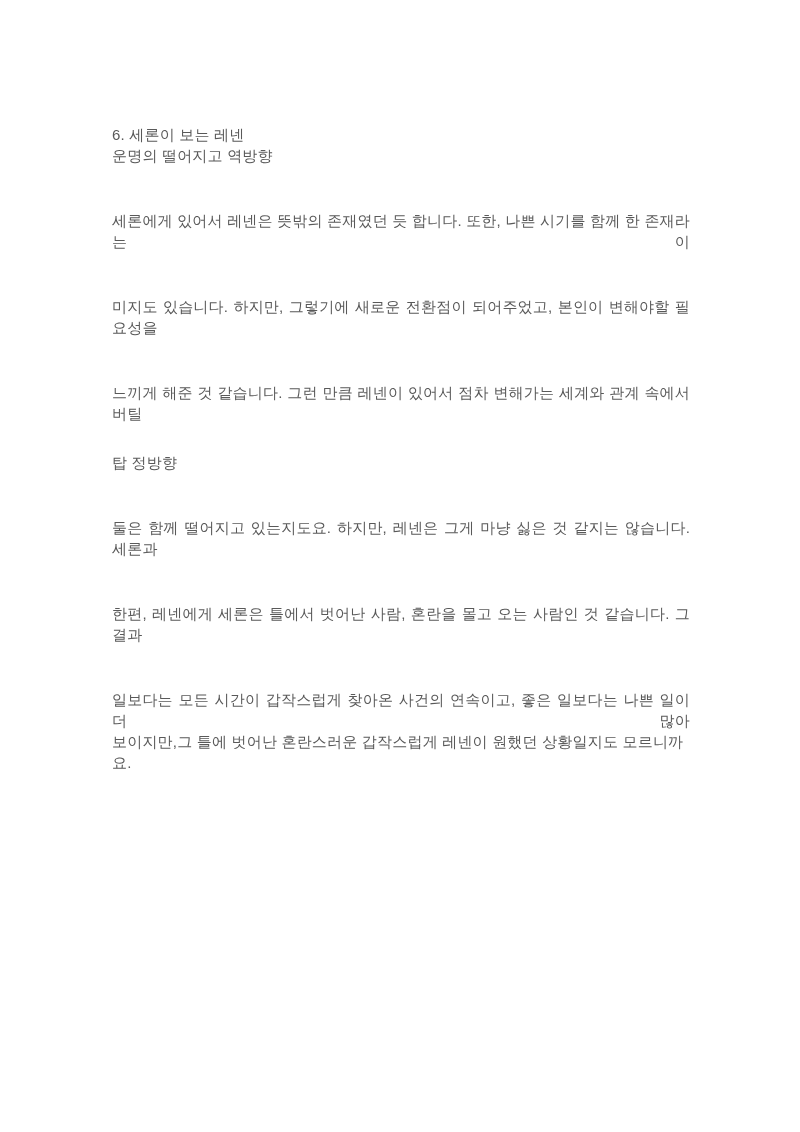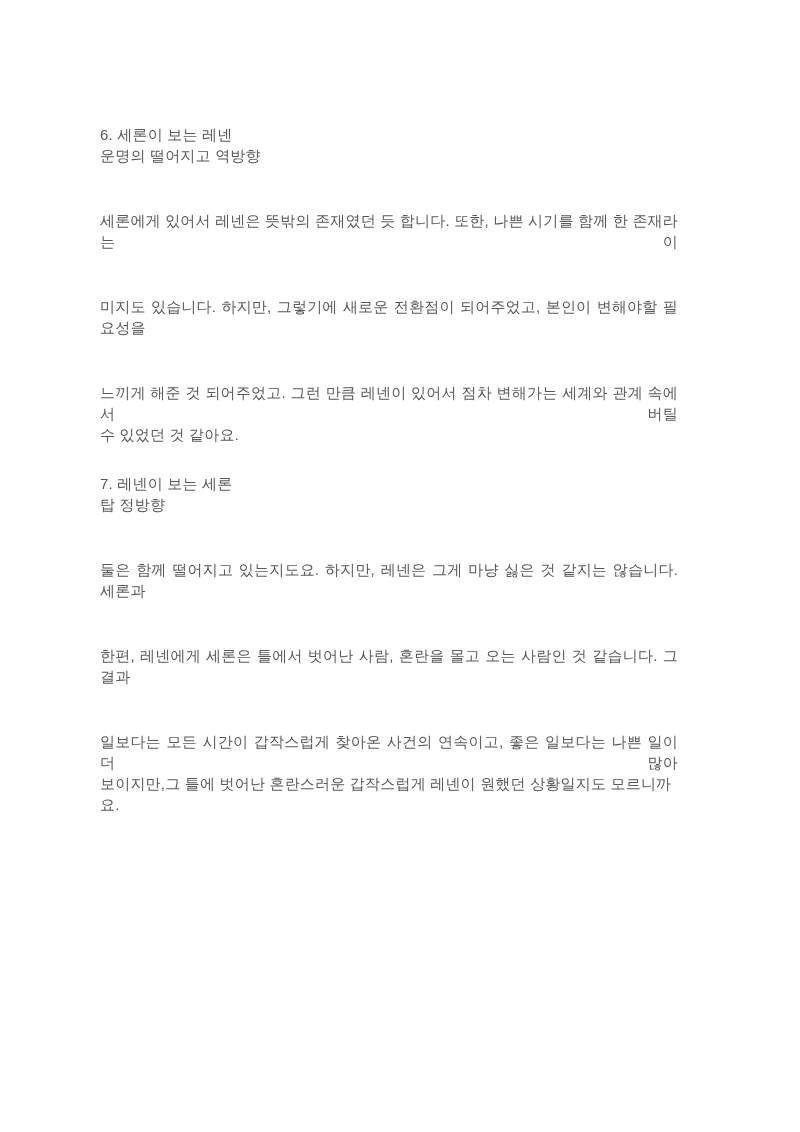--- a/index.html
+++ b/index.html
@@ -9,21 +9,21 @@
   body {
     width: 800px;
     height: 1132px;
     background: #ffffff;
     position: relative;
     overflow: hidden;
     font-family: "Liberation Sans", "DejaVu Sans", sans-serif;
   }
   .doc-content {
     position: absolute;
-    left: 100px;
+    left: 112px;
     top: 124px;
     width: 578px;
     font-size: 15px;
     line-height: 21px;
     letter-spacing: 0.2px;
   }
   .doc-section + .doc-section {
     margin-top: 28px;
   }
   .line {
@@ -50,27 +50,25 @@
 
 <div class="doc-page">
   <div class="doc-content" style="color: rgb(89, 89, 89);">
 
     <div class="doc-section">
       <div class="line heading-line">6. 세론이 보는 레넨</div>
       <div class="line heading-line">운명의 떨어지고 역방향</div>
       <div class="para">
         <div class="line just">세론에게 있어서 레넨은 뜻밖의 존재였던 듯 합니다. 또한, 나쁜 시기를 함께 한 존재라는 이</div>
         <div class="line just">미지도 있습니다. 하지만, 그렇기에 새로운 전환점이 되어주었고, 본인이 변해야할 필요성을</div>
-        <div class="line just">느끼게 해준 것 되어주었고. 그런 만큼 레넨이 있어서 점차 변해가는 세계와 관계 속에서 버틸</div>
-        <div class="line last-line">수 있었던 것 같아요.</div>
+        <div class="line just">느끼게 해준 것 같습니다. 그런 만큼 레넨이 있어서 점차 변해가는 세계와 관계 속에서 버틸</div>
       </div>
     </div>
 
     <div class="doc-section">
-      <div class="line heading-line">7. 레넨이 보는 세론</div>
       <div class="line heading-line">탑 정방향</div>
       <div class="para">
         <div class="line just">둘은 함께 떨어지고 있는지도요. 하지만, 레넨은 그게 마냥 싫은 것 같지는 않습니다. 세론과</div>
         <div class="line just">한편, 레넨에게 세론은 틀에서 벗어난 사람, 혼란을 몰고 오는 사람인 것 같습니다. 그 결과</div>
         <div class="line just">일보다는 모든 시간이 갑작스럽게 찾아온 사건의 연속이고, 좋은 일보다는 나쁜 일이 더 많아</div>
         <div class="line last-line">보이지만,그 틀에 벗어난 혼란스러운 갑작스럽게 레넨이 원했던 상황일지도 모르니까요.</div>
       </div>
     </div>
 
   </div>

